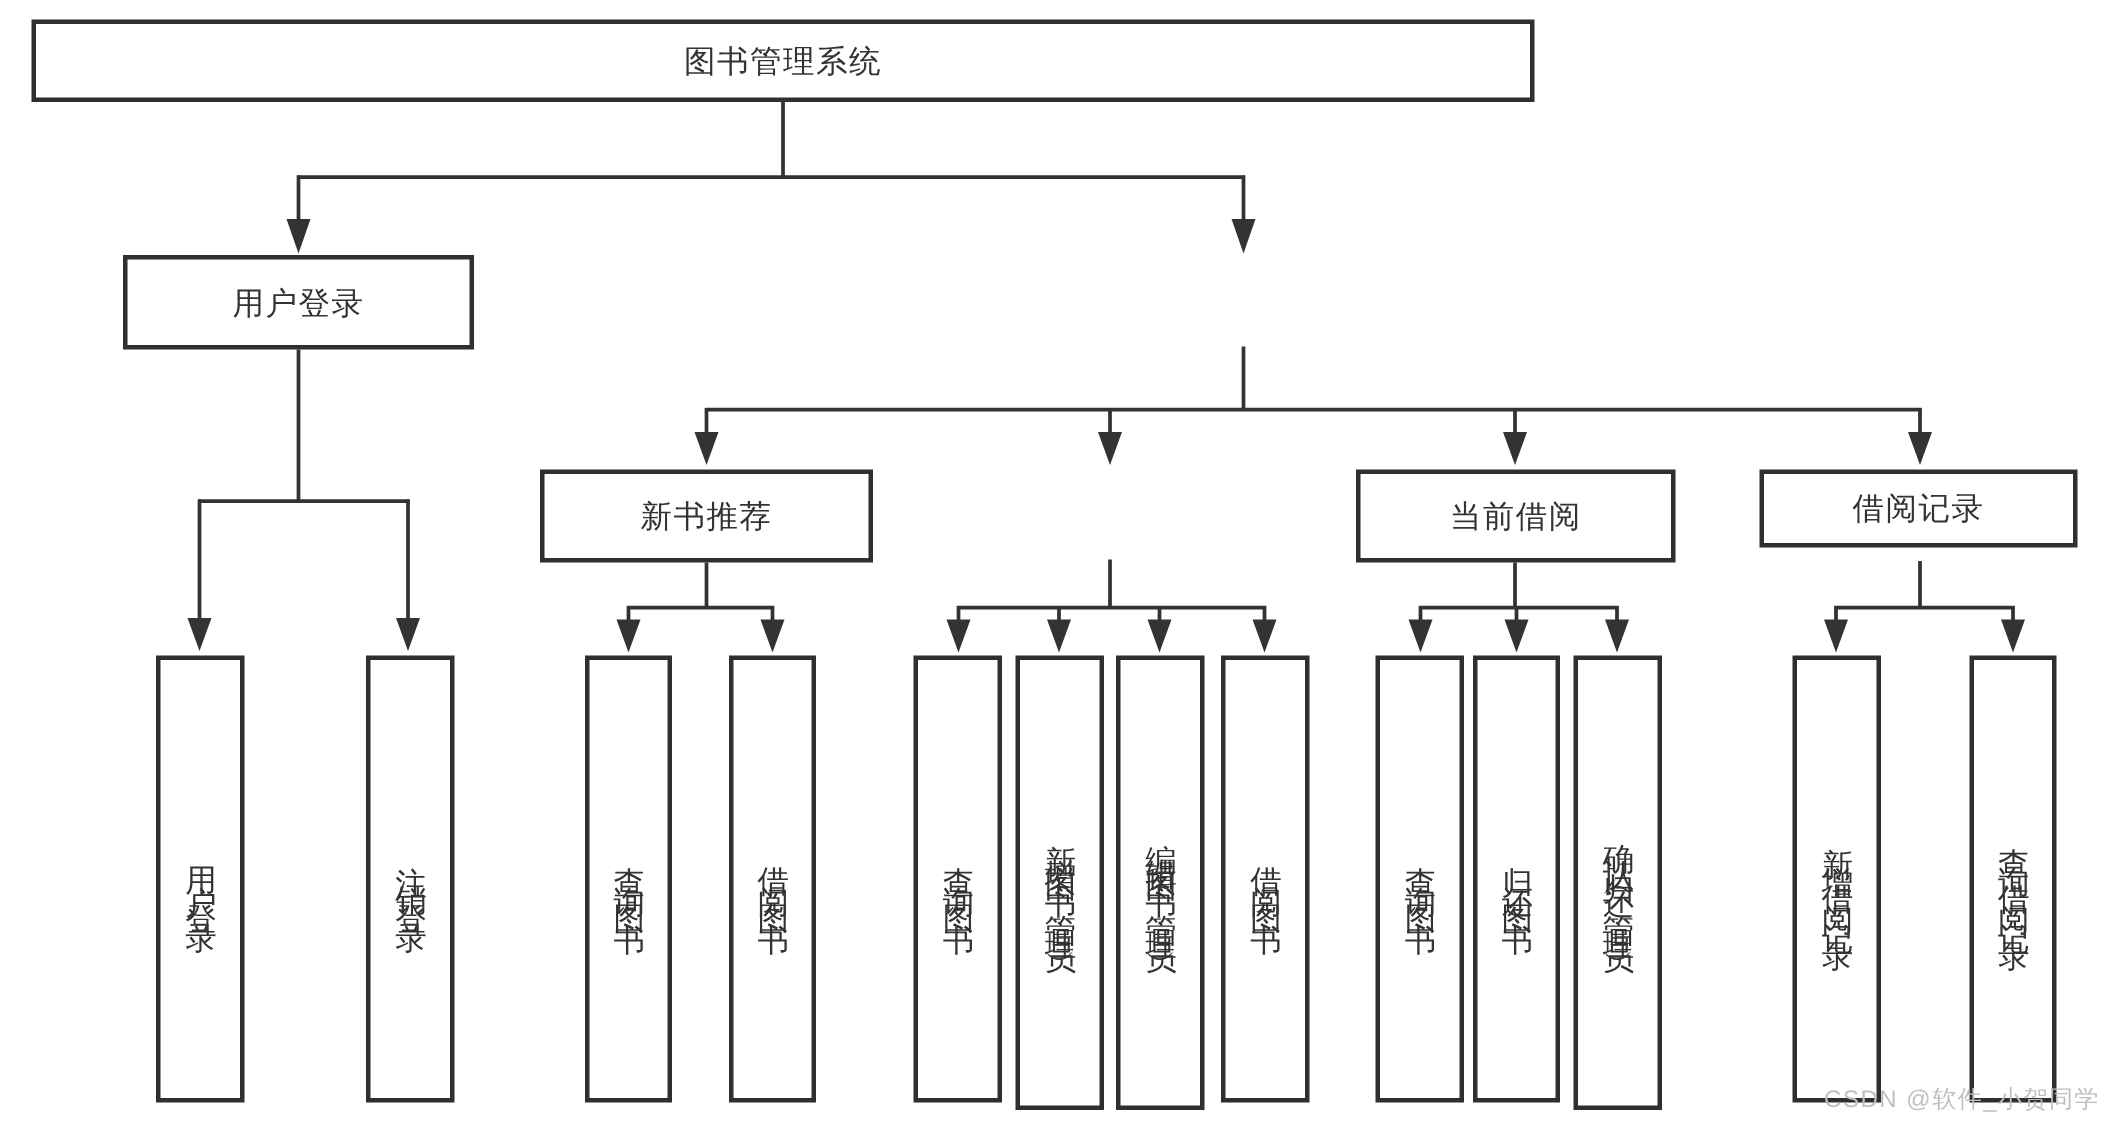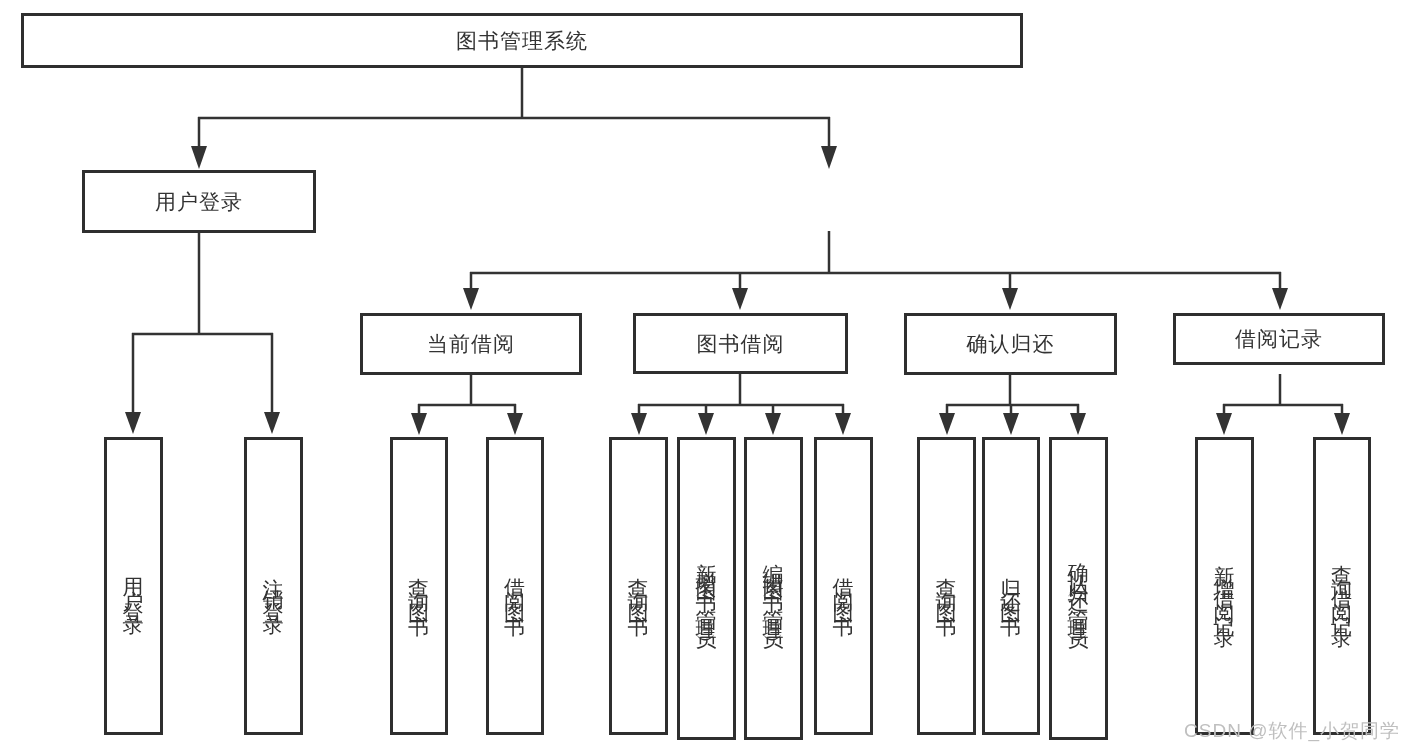--- a/index.html
+++ b/index.html
@@ -41,21 +41,21 @@
     font-size:21px;
     letter-spacing:0.6em;
     line-height:1;
   }
   .node.v span.tight{
     letter-spacing:0.45em;
   }
   #watermark{
     position:absolute;
     right:5px;bottom:3px;
-    font-size:19px;
+    font-size:16px;
     letter-spacing:1px;
     color:var(--watermark);
     z-index:5;
     white-space:nowrap;
   }
 </style>
 </head>
 <body>
 
 <div id="canvas">
@@ -125,27 +125,24 @@
 
   <div class="node h" style="left:21px;top:13px;width:1002px;height:55px">
     <span>图书管理系统</span>
   </div>
 
   <div class="node h" style="left:82px;top:170px;width:234px;height:63px">
     <span>用户登录</span>
   </div>
 
   <div class="node h" style="left:360px;top:313px;width:222px;height:62px">
-    <span>当前借阅</span>
-  </div>
-  <div class="node h" style="left:633px;top:313px;width:215px;height:61px">
-    <span>图书借阅</span>
+    <span>新书推荐</span>
   </div>
   <div class="node h" style="left:904px;top:313px;width:213px;height:62px">
-    <span>确认归还</span>
+    <span>当前借阅</span>
   </div>
   <div class="node h" style="left:1173px;top:313px;width:212px;height:52px">
     <span>借阅记录</span>
   </div>
 
   <div class="node v" style="left:104px;top:437px;width:59px;height:298px">
     <span>用户登录</span>
   </div>
   <div class="node v" style="left:244px;top:437px;width:59px;height:298px">
     <span>注销登录</span>

